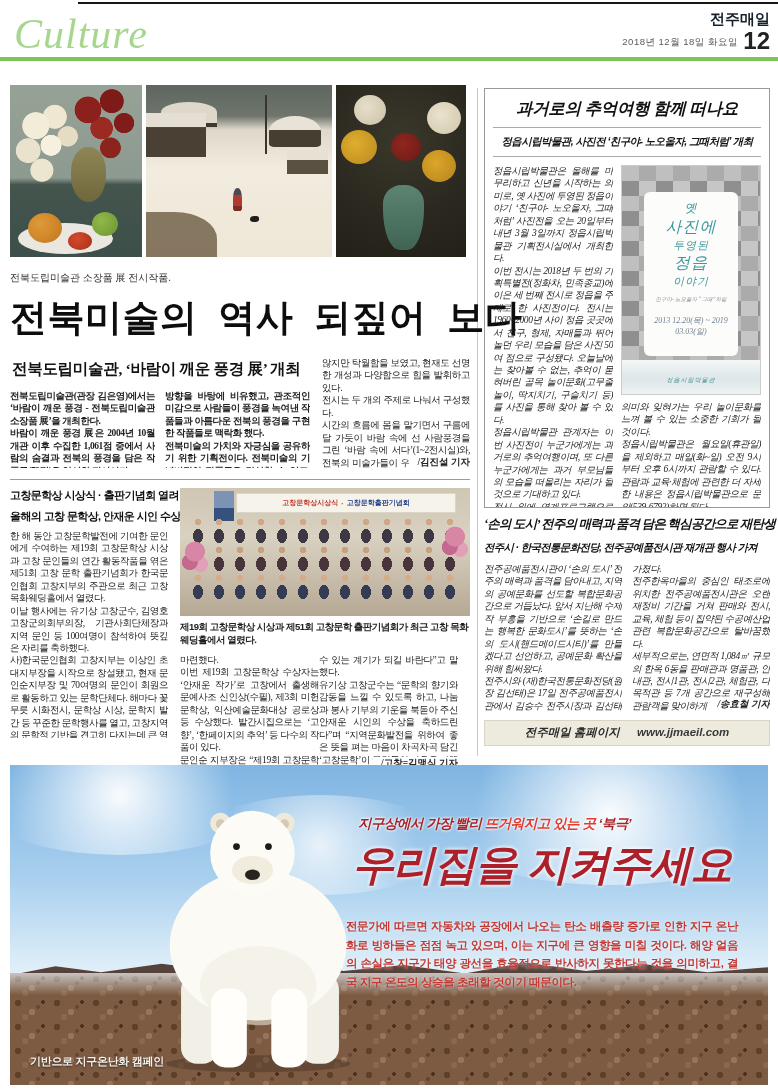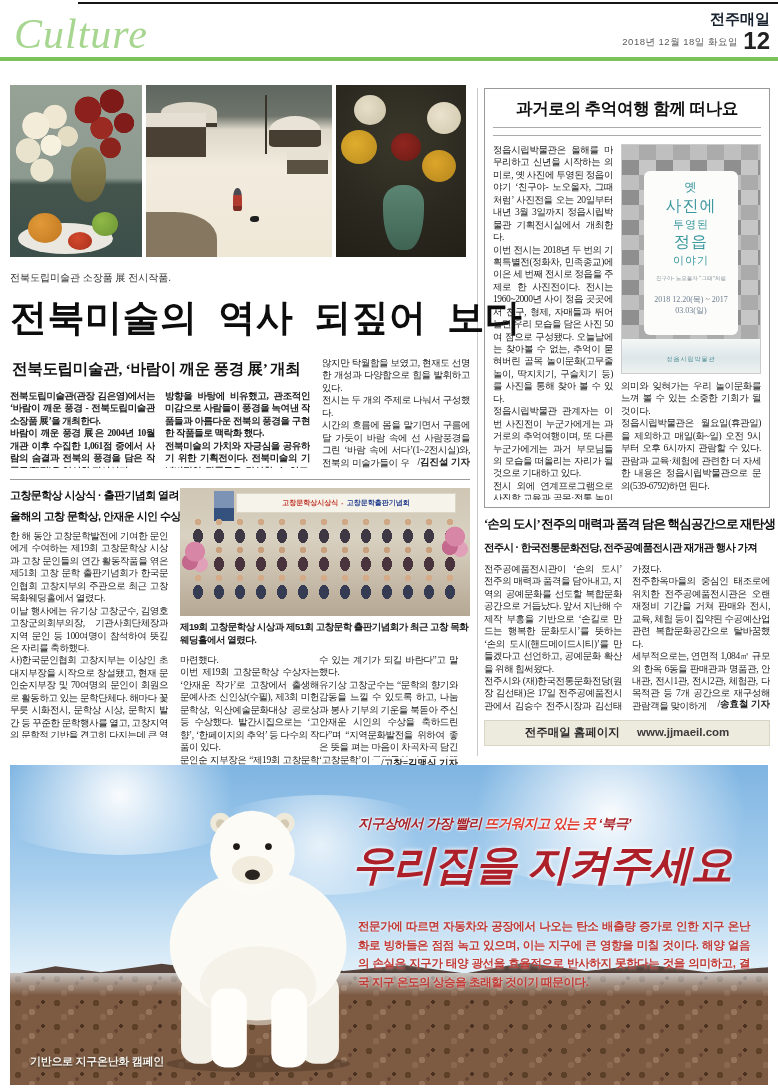--- a/index.html
+++ b/index.html
@@ -10,21 +10,21 @@
   .top-rule { position:absolute; left:78px; right:0; top:2px; height:2px; background:#161616; }
   .section-label { position:absolute; left:14px; top:10px; font-family:"Liberation Serif", serif; font-style:italic; font-size:42px; color:#a6d68f; letter-spacing:1px; }
   .masthead { position:absolute; right:8px; top:10px; font-family:"Liberation Sans", sans-serif; font-weight:bold; font-size:15px; color:#16202c; }
   .dateline { position:absolute; right:40px; top:36px; font-family:"Liberation Sans", sans-serif; font-size:9.5px; color:#5a5a5a; letter-spacing:0.5px; }
   .pageno { position:absolute; right:8px; top:27px; font-family:"Liberation Sans", sans-serif; font-weight:bold; font-size:24px; color:#222; }
   .green-rule { position:absolute; left:0; right:0; top:57px; height:4px; background:#7cc35b; }
 
   
   .left-sec { position:absolute; left:10px; top:85px; width:460px; }
   .v-divider { position:absolute; left:477px; top:88px; width:1px; height:668px; background:#c8c8c8; }
-  .right-sec { position:absolute; left:484px; top:88px; width:286px; }
+  .right-sec { position:absolute; left:484px; top:88px; width:286px;font-style:italic; }
 
   
   .strip { display:flex; gap:4px; height:172px; }
   .painting { position:relative; overflow:hidden; flex:none; }
   .pw { position:absolute; }
   .p1 { width:132px; background:linear-gradient(180deg,#97a296 0%,#8d9a90 54%,#44554d 58%,#3c4f4a 100%); }
   .p1-red { right:2%; top:2%; width:52%; height:42%;
     background:radial-gradient(circle at 25% 30%, #8c201c 0 18%, transparent 19%),radial-gradient(circle at 60% 18%, #7e1b18 0 16%, transparent 17%),radial-gradient(circle at 45% 55%, #9a2a22 0 20%, transparent 21%),radial-gradient(circle at 78% 48%, #801d1a 0 15%, transparent 16%),radial-gradient(circle at 58% 82%, #8c241e 0 14%, transparent 15%); }
   .p1-white { left:2%; top:8%; width:58%; height:52%;
     background:radial-gradient(circle at 30% 30%, #f2ecd9 0 16%, transparent 17%),radial-gradient(circle at 55% 20%, #efe7d2 0 14%, transparent 15%),radial-gradient(circle at 20% 58%, #e9e2cc 0 15%, transparent 16%),radial-gradient(circle at 50% 52%, #f6f0de 0 17%, transparent 18%),radial-gradient(circle at 72% 42%, #e4ddc4 0 13%, transparent 14%),radial-gradient(circle at 38% 80%, #ece5cf 0 13%, transparent 14%); }
@@ -132,21 +132,21 @@
   .ad-mountains { position:absolute; left:0; right:0; top:185px; height:36px; background:#55423a;
     clip-path:polygon(0 70%,6% 45%,12% 62%,20% 38%,28% 60%,36% 30%,44% 58%,52% 42%,60% 65%,68% 35%,76% 58%,84% 40%,92% 62%,100% 48%,100% 100%,0 100%); }
   .ad-ground { position:absolute; left:0; right:0; top:208px; bottom:0; background-color:#7d5b43;
     background-image:radial-gradient(circle 3px at 8px 6px, #5d4028 98%, transparent),radial-gradient(circle 3px at 22px 15px, #96735b 98%, transparent),radial-gradient(circle 2px at 33px 5px, #4a3020 98%, transparent),radial-gradient(circle 3px at 15px 20px, #8a6850 98%, transparent),radial-gradient(circle 2px at 28px 10px, #654531 98%, transparent);
     background-size:39px 24px; }
   .ad-ground::before { content:""; position:absolute; left:0; right:0; top:0; height:22px; background:linear-gradient(180deg, rgba(232,240,246,.7), rgba(232,240,246,0)); }
   .bear { position:absolute; left:135px; top:28px; width:230px; height:282px; }
   .ad-tagline { position:absolute; left:348px; top:50px; font-family:"Liberation Sans", sans-serif; font-weight:bold; font-style:italic; font-size:13.5px; letter-spacing:-0.5px; color:#a8242b; text-shadow:0 0 3px #fff, 0 0 3px #fff; white-space:nowrap; }
   .ad-tagline .hot { color:#e23b30; }
   .ad-headline { position:absolute; left:342px; top:72px; font-family:"Liberation Sans", sans-serif; font-weight:900; font-style:italic; font-size:42px; letter-spacing:-1px; color:#ad2029; text-shadow:0 0 4px rgba(255,255,255,.8), 0 0 4px rgba(255,255,255,.8); white-space:nowrap; }
-  .ad-body { position:absolute; left:348px; top:152px; width:392px; font-family:"Liberation Sans", sans-serif; font-weight:bold; font-size:11.5px; line-height:1.62; letter-spacing:-0.4px; color:#c23a35; text-shadow:0 0 3px rgba(255,255,255,.75); text-align:justify; }
+  .ad-body { position:absolute; left:336px; top:152px; width:392px; font-family:"Liberation Sans", sans-serif; font-weight:bold; font-size:11.5px; line-height:1.62; letter-spacing:-0.4px; color:#c23a35; text-shadow:0 0 3px rgba(255,255,255,.75); text-align:justify; }
   .ad-campaign { position:absolute; left:20px; bottom:16px; font-family:"Liberation Sans", sans-serif; font-weight:bold; font-size:11px; color:#f4f2ec; text-shadow:0 1px 2px rgba(40,25,15,.9); letter-spacing:-0.3px; }
 </style>
 </head>
 <body>
 
 <div class="page">
 
   <div class="top-rule"></div>
   <div class="section-label">Culture</div>
   <div class="masthead">전주매일</div>
@@ -250,36 +250,37 @@
         </div>
       </div>
     </div>
   </div>
 
   <div class="right-sec">
 
     <div class="box-article">
       <div class="je-headline">과거로의 추억여행 함께 떠나요</div>
       <div class="thin-rule"></div>
+      <div class="je-subhead">정읍시립박물관, 사진전 ‘친구야- 노오올자, 그때처럼’ 개최</div>
       <div class="thin-rule"></div>
       <div class="je-body">
         <div class="je-c1 ncol">정읍시립박물관은 올해를 마무리하고 신년을 시작하는 의미로, 옛 사진에 투영된 정읍이야기 ‘친구야- 노오올자, 그때처럼’ 사진전을 오는 20일부터 내년 3월 3일까지 정읍시립박물관 기획전시실에서 개최한다.
 이번 전시는 2018년 두 번의 기획특별전(정화차, 민족종교)에 이은 세 번째 전시로 정읍을 주제로 한 사진전이다. 전시는 1960~2000년 사이 정읍 곳곳에서 친구, 형제, 자매들과 뛰어놀던 우리 모습을 담은 사진 50여 점으로 구성됐다. 오늘날에는 찾아볼 수 없는, 추억이 묻혀버린 골목 놀이문화(고무줄놀이, 딱지치기, 구슬치기 등)를 사진을 통해 찾아 볼 수 있다.
 정읍시립박물관 관계자는 이번 사진전이 누군가에게는 과거로의 추억여행이며, 또 다른 누군가에게는 과거 부모님들의 모습을 떠올리는 자리가 될 것으로 기대하고 있다.
 전시 외에 연계프로그램으로 사진학 교육과 골목·전통 놀이를 체험할 수 있는 프로그램을 계획하고 있다. 또한, 전시 기간 중 관람객의 모습을 사진에 담아주는 행사와 전시 사진 속 주인공을 찾는 행사를 계획하고 있어 사진의</div>
         <div class="je-c2">
           <div class="poster">
             <div class="poster-center">
               <div class="pt pt0">옛</div>
               <div class="pt pt1">사진에</div>
               <div class="pt pt2">투영된</div>
               <div class="pt pt3">정읍</div>
               <div class="pt pt4">이야기</div>
               <div class="poster-sub">친구야- 노오올자 “그때”처럼</div>
-              <div class="poster-dates">2018 12.20(목)  ~  2017 03.03(일)</div>
+              <div class="poster-dates">2013 12.20(목)  ~  2019 03.03(일)</div>
             </div>
             <div class="poster-bottom">
               <div class="poster-org">정읍시립박물관</div>
             </div>
           </div>
           <div class="ncol">의미와 잊혀가는 우리 놀이문화를 느껴 볼 수 있는 소중한 기회가 될 것이다.
 정읍시립박물관은 월요일(휴관일)을 제외하고 매일(화~일) 오전 9시부터 오후 6시까지 관람할 수 있다. 관람과 교육·체험에 관련한 더 자세한 내용은 정읍시립박물관으로 문의(539-6792)하면 된다.</div>
 
         </div>
       </div>

